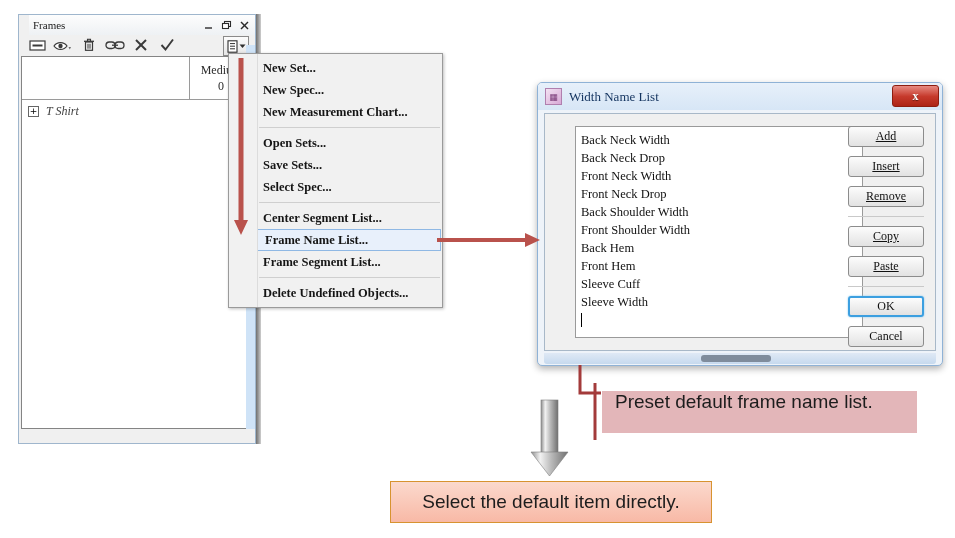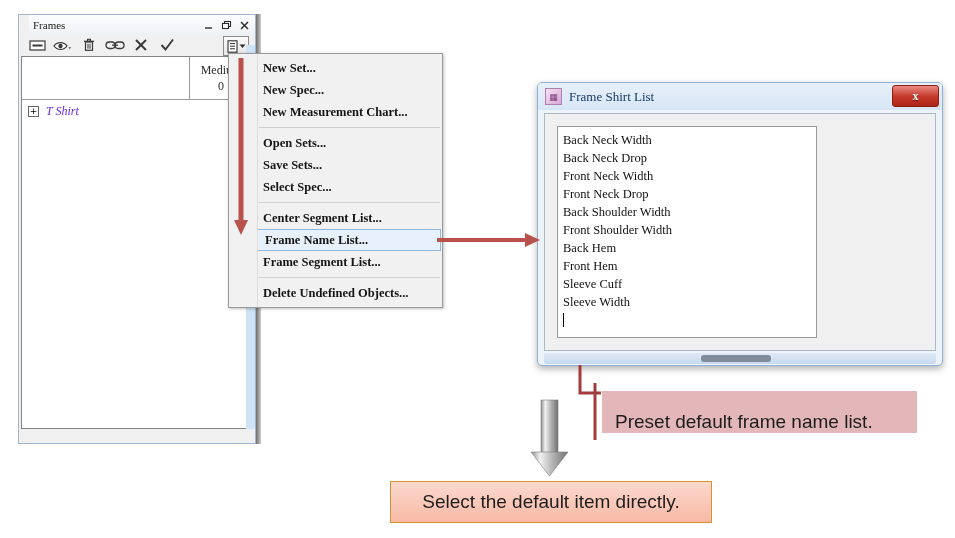--- a/index.html
+++ b/index.html
@@ -77,21 +77,21 @@
   #tree-row{
     display:flex;align-items:center;height:22px;padding-left:6px;gap:7px;
   }
   #expander{
     width:9px;height:9px;border:1px solid #666;background:#fff;
     display:flex;align-items:center;justify-content:center;
     font-size:9px;line-height:7px;color:#000;
     font-family:"DejaVu Sans", sans-serif;
   }
   #tree-label{
-    font-family:"Liberation Serif", serif;font-style:italic;font-size:12px;color:#6d28d9;
+    font-family:"Liberation Serif", serif;font-style:italic;font-size:12px;color:#404040;
   }
   #panel-rightstrip{
     position:absolute;right:0;top:30px;width:9px;bottom:14px;background:#cfe3f7;
   }
   #panel-rightedge{
     position:absolute;left:256px;top:14px;width:5px;height:430px;
     background:linear-gradient(90deg,#707070,#9c9c9c,#cfcfcf);
   }
 
   
@@ -161,21 +161,21 @@
     font-family:"Liberation Serif", serif;
     text-shadow:0 1px 1px rgba(0,0,0,.5);
   }
   #dialog-body{
     position:absolute;left:6px;top:30px;right:6px;bottom:14px;
     background:#f0f0f0;
     border:1px solid #a8b8c8;
     box-sizing:border-box;
   }
   #namelist{
-    position:absolute;left:12px;top:12px;width:260px;bottom:12px;
+    position:absolute;left:30px;top:12px;width:288px;bottom:12px;
     background:#ffffff;
     border:1px solid #9a9a9a;
     padding:4px 0 0 5px;
     box-sizing:border-box;
     overflow:hidden;
   }
   .name-item{
     font-family:"Liberation Serif", serif;
     font-size:12.5px;color:#111;line-height:18px;
     white-space:nowrap;
@@ -211,21 +211,21 @@
     background:#7f8c9c;border-radius:3px;
   }
 
   
   svg.overlay{position:absolute;left:0;top:0;width:955px;height:538px;pointer-events:none;}
 
   
   #callout-preset{
     left:602px;top:391px;width:315px;height:42px;
     background:#e3b6b9;
-    display:flex;align-items:flex-end;
+    display:flex;align-items:flex-start;
     padding-left:13px;
     box-sizing:border-box;
   }
   #callout-preset span{
     font-size:19px;color:#1d1d1d;font-family:"Liberation Sans", sans-serif;
   }
   #callout-select{
     left:390px;top:481px;width:322px;height:42px;
     background:linear-gradient(#fbd9cd,#f8b9a6);
     border:1px solid #d79330;
@@ -349,39 +349,64 @@
   <div class="menu-item">Center Segment List...</div>
   <div class="menu-item sel">Frame Name List...</div>
   <div class="menu-item">Frame Segment List...</div>
   <div class="menu-sep"></div>
   <div class="menu-item">Delete Undefined Objects...</div>
 </div>
 
 <div class="abs" id="dialog">
   <div id="dialog-titlebar">
     <div id="dialog-icon">▦</div>
-    <div id="dialog-title">Frame Shirt List</div>
+    <div id="dialog-title">Width Name List</div>
     <div id="dialog-close">x</div>
   </div>
 
   <div id="dialog-body">
     <div id="namelist">
       <div class="name-item">Back Neck Width</div>
       <div class="name-item">Back Neck Drop</div>
       <div class="name-item">Front Neck Width</div>
       <div class="name-item">Front Neck Drop</div>
       <div class="name-item">Back Shoulder Width</div>
       <div class="name-item">Front Shoulder Width</div>
       <div class="name-item">Back Hem</div>
       <div class="name-item">Front Hem</div>
       <div class="name-item">Sleeve Cuff</div>
       <div class="name-item">Sleeve Width</div>
       <div id="text-caret"></div>
     </div>
 
+    <div id="dialog-buttons">
+      <div class="dlgbtn">
+          <span class="mn">Add</span>
+        </div>
+      <div class="dlgbtn">
+          <span class="mn">Insert</span>
+        </div>
+      <div class="dlgbtn">
+          <span class="mn">Remove</span>
+        </div>
+      <div class="btn-sep"></div>
+      <div class="dlgbtn">
+          <span class="mn">Copy</span>
+        </div>
+      <div class="dlgbtn">
+          <span class="mn">Paste</span>
+        </div>
+      <div class="btn-sep"></div>
+      <div class="dlgbtn focus">
+          <span>OK</span>
+        </div>
+      <div class="dlgbtn">
+          <span>Cancel</span>
+        </div>
+    </div>
   </div>
 
   <div id="dialog-scroll">
     <div id="dialog-scroll-thumb"></div>
   </div>
 </div>
 
 <svg class="overlay">
   <defs>
     <linearGradient id="grayArrow" x1="0" y1="0" x2="1" y2="0">

